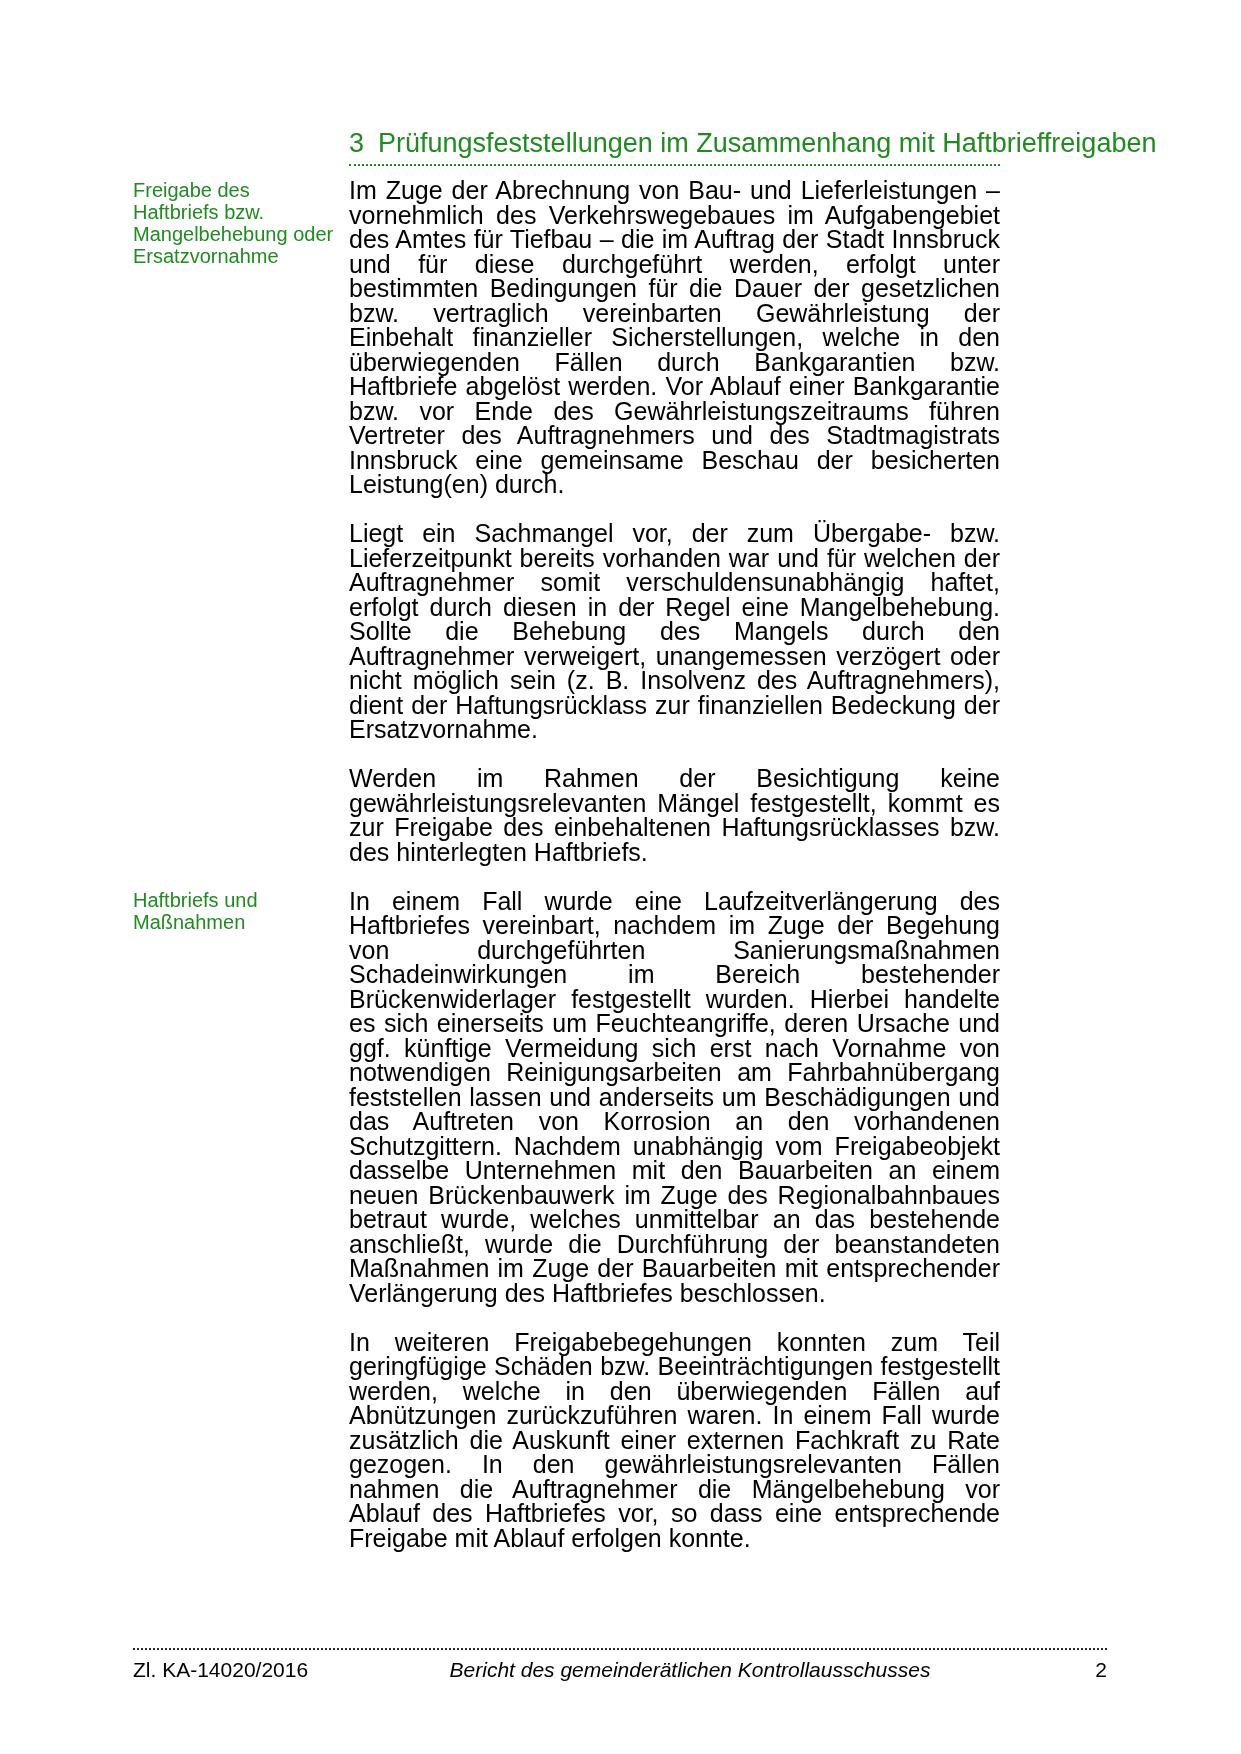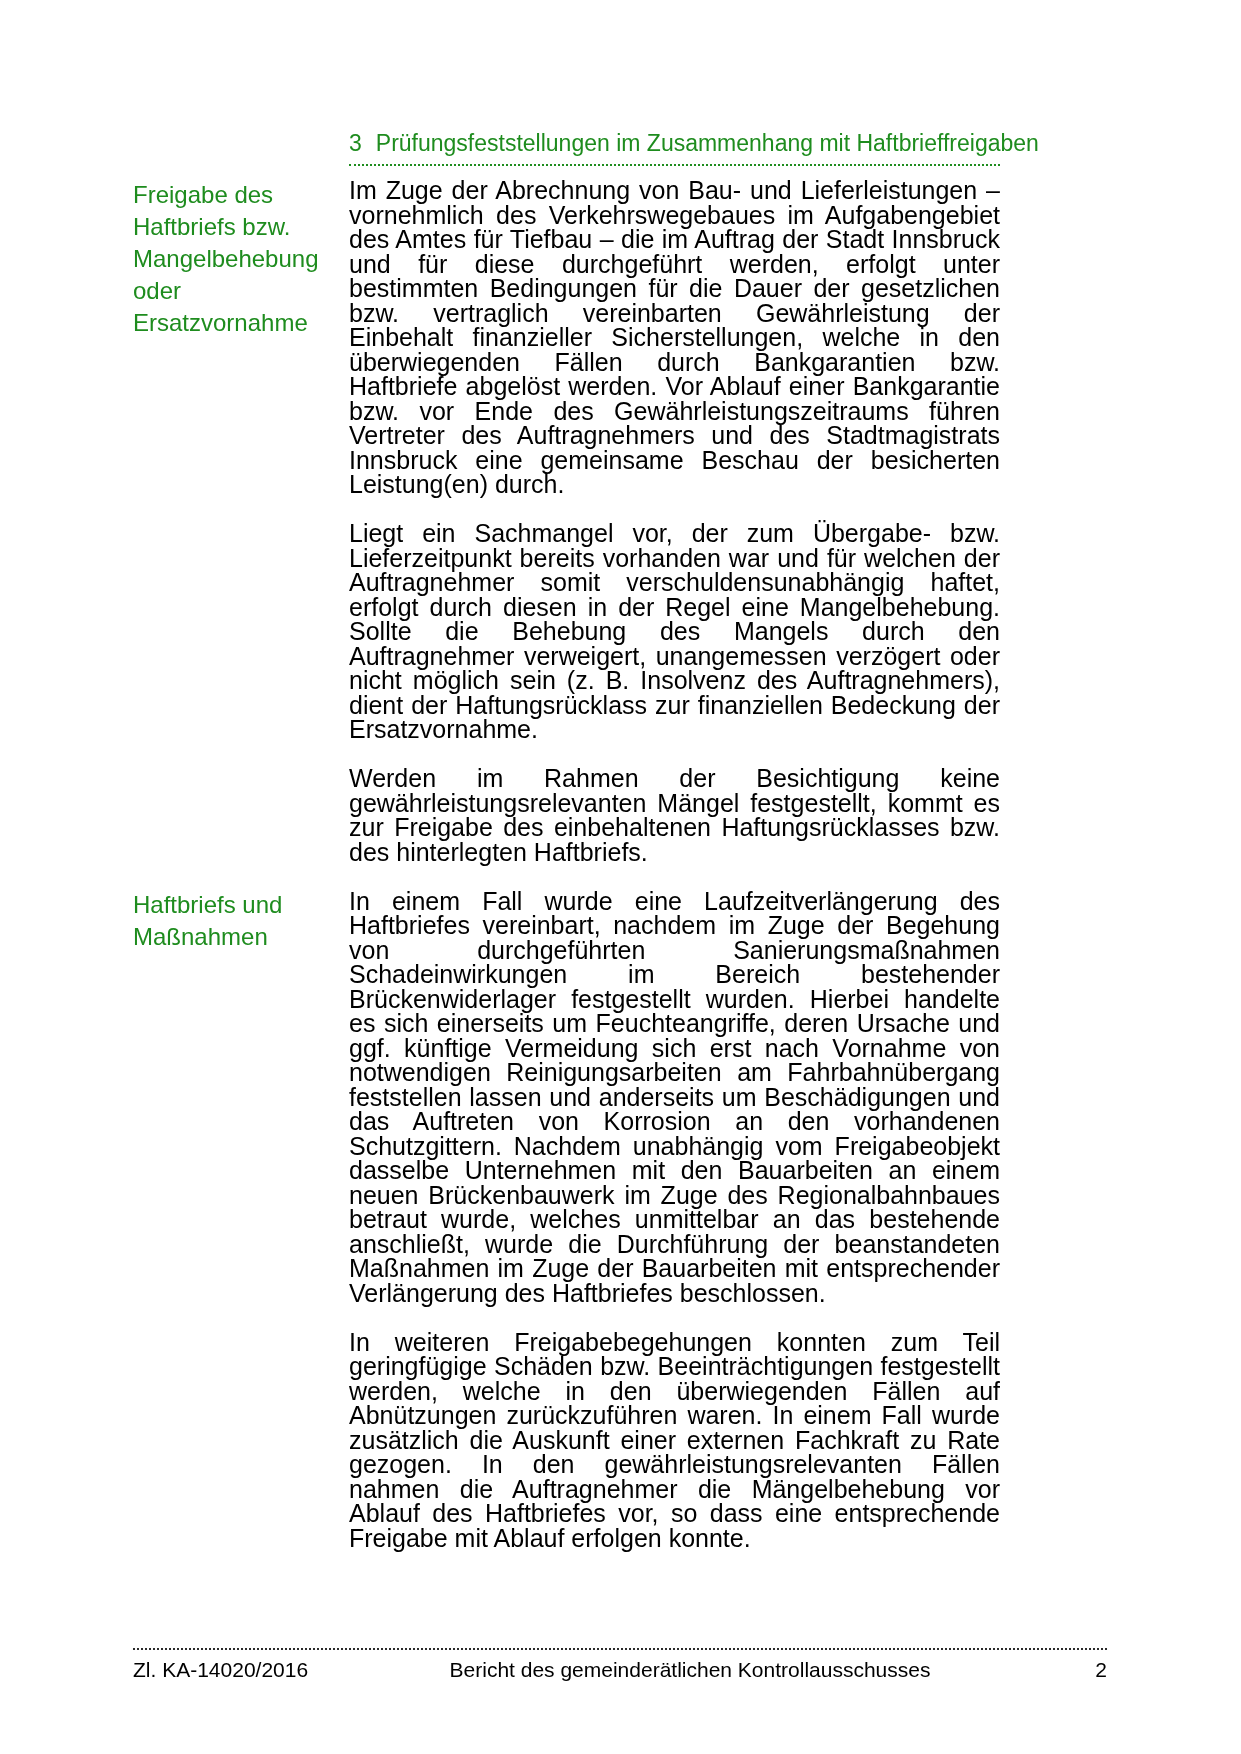--- a/index.html
+++ b/index.html
@@ -20,36 +20,36 @@
     position: absolute;
     top: 130px;
     left: 133px;
     width: 867px;
   }
   .heading-row {
     margin-left: 216px;
     width: 651px;
     text-align: center;
     color: #1e8c1e;
-    font-size: 23px;
+    font-size: 27px;
     line-height: 27px;
     padding-bottom: 7px;
     border-bottom: 2px dotted #1e8c1e;
     margin-bottom: 12px;
     white-space: nowrap;
   }
   .heading-row .h-num { margin-right: 14px; }
   .section {
     display: grid;
     grid-template-columns: 216px 651px;
   }
   .margin-label {
     color: #1e8c1e;
-    font-size: 24px;
-    line-height: 32px;
+    font-size: 20px;
+    line-height: 22px;
     width: 205px;
     padding-top: 0.5px;
   }
   .paragraphs p {
     margin: 0 0 24.5px 0;
     font-size: 25px;
     line-height: 24.5px;
     text-align: justify;
     hyphens: auto;
     -webkit-hyphens: auto;
@@ -59,21 +59,21 @@
     top: 1648px;
     left: 133px;
     width: 974px;
     border-top: 2.5px dotted #2b2b2b;
     padding-top: 8px;
     display: flex;
     align-items: baseline;
     font-size: 21px;
   }
   .footer .f-left  { width: 260px; text-align: left; }
-  .footer .f-center{ flex: 1; text-align: center; }
+  .footer .f-center{ flex: 1; text-align: center; font-style: italic; }
   .footer .f-right { width: 120px; text-align: right; }
 </style>
 </head>
 <body>
 
 <div class="page">
 
   <div class="content">
 
     <div class="heading-row">

